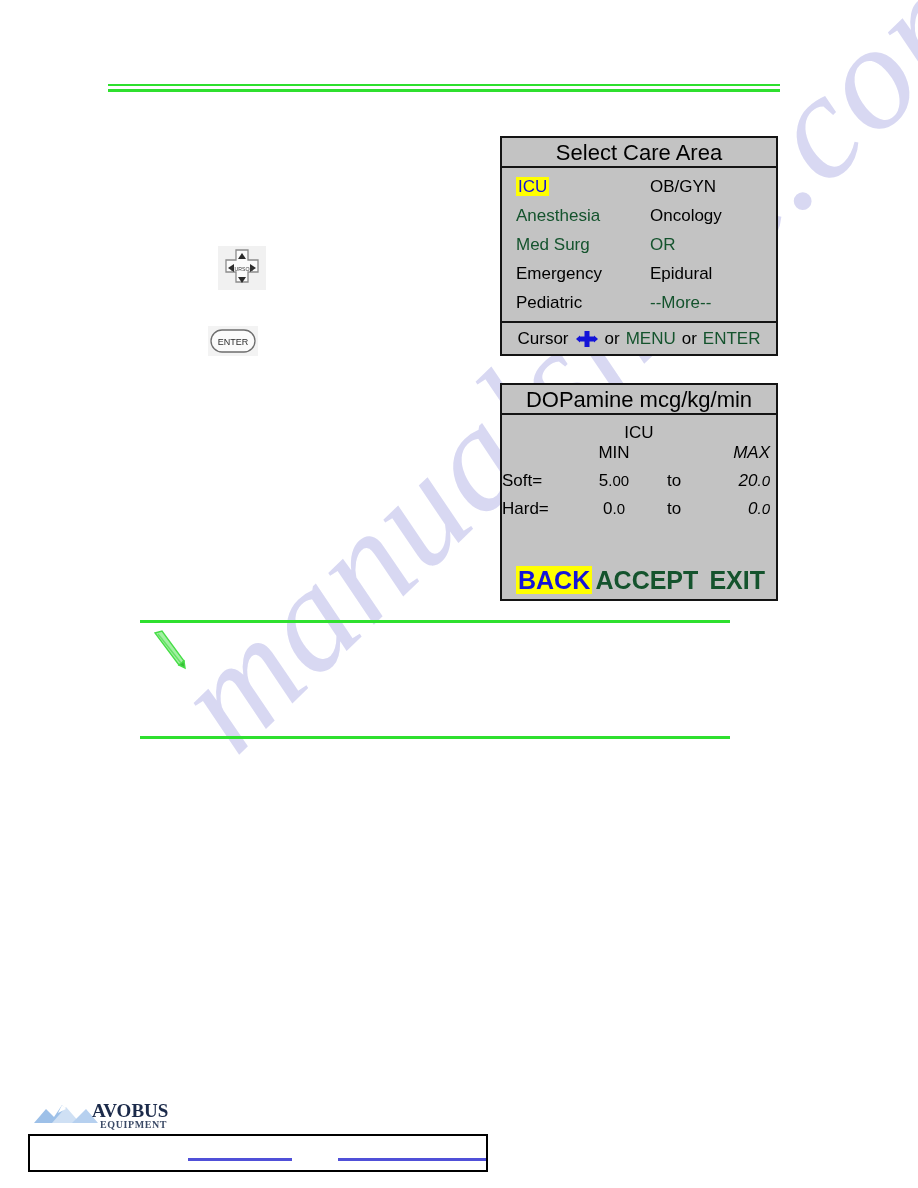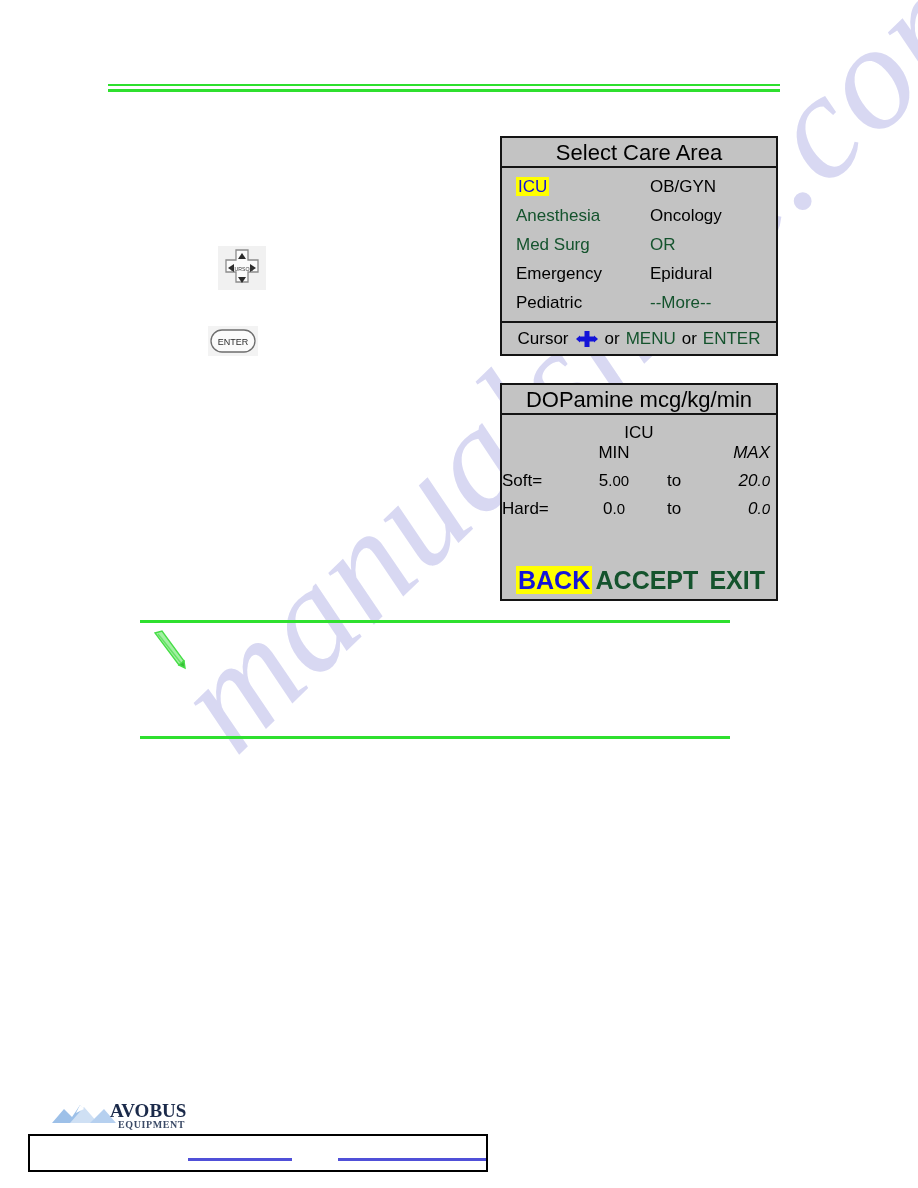--- a/index.html
+++ b/index.html
@@ -210,21 +210,21 @@
     font-size: 25px;
     font-weight: bold;
   }
   .lf-back   { width: 100px; padding-left: 14px; box-sizing: border-box; }
   .lf-accept { flex: 1; text-align: left; }
   .lf-exit   { width: 84px; text-align: center; }
 
   
   .logo-wrap {
     position: absolute;
-    left: 50px;
+    left: 32px;
     top: 1097px;
     width: 150px;
     height: 36px;
     z-index: 3;
   }
   .footer-box {
     position: absolute;
     left: 28px;
     top: 1134px;
     width: 460px;

